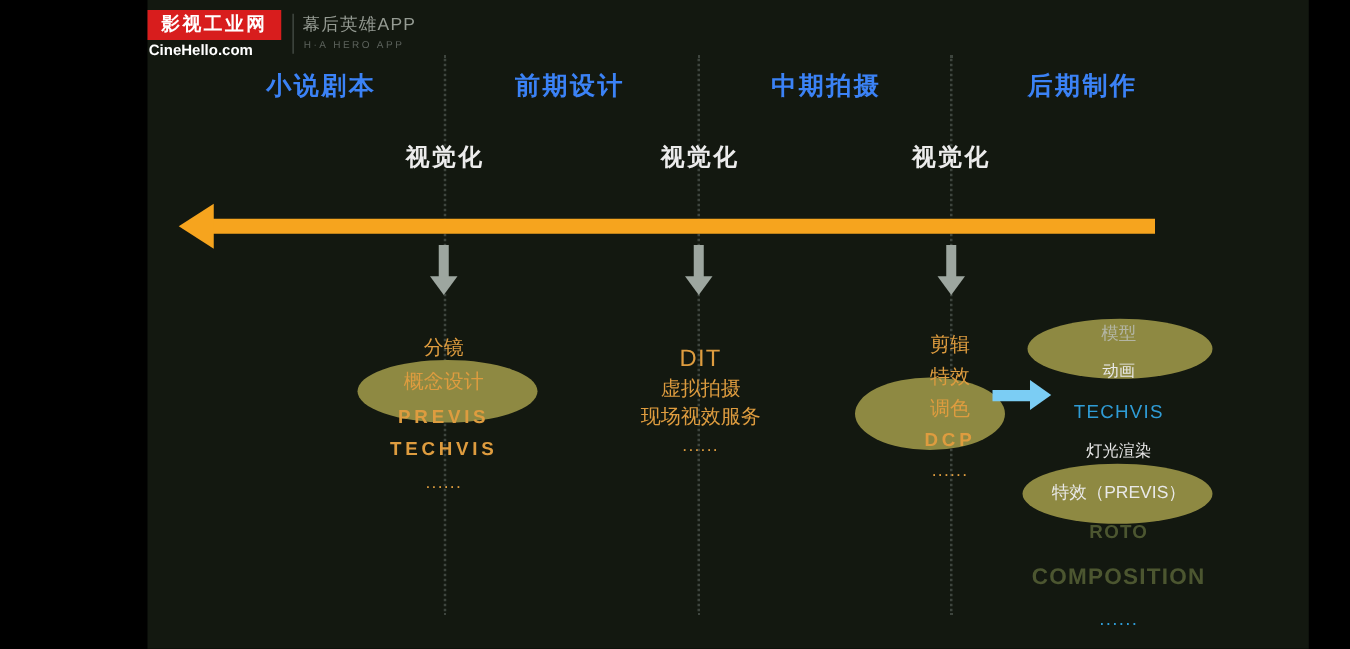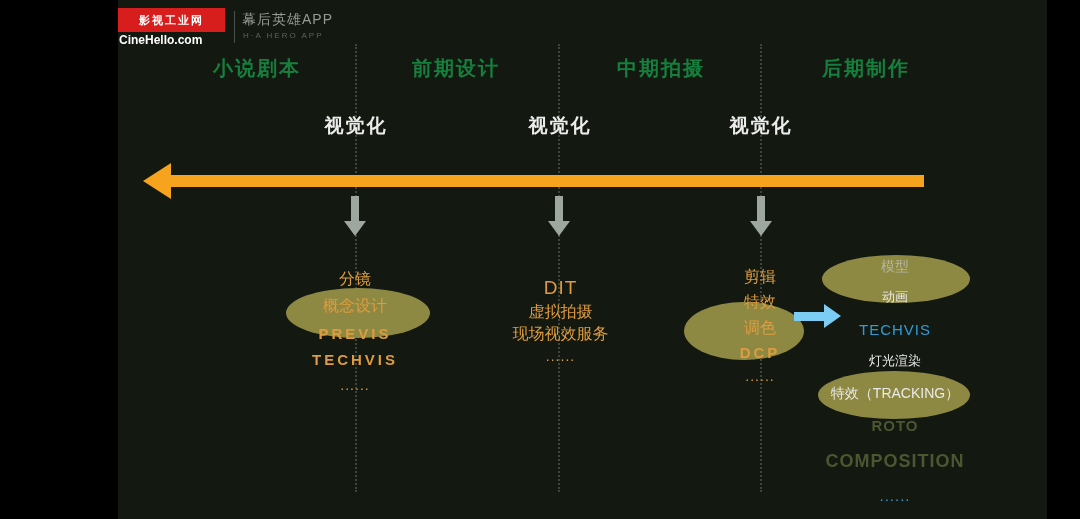--- a/index.html
+++ b/index.html
@@ -2,29 +2,29 @@
 <html><head>
 <meta charset="utf-8">
 <style>
   html,body { margin:0; padding:0; background:#000; }
   body { width:1080px; height:519px; overflow:hidden; font-family:"Liberation Sans", sans-serif; }
   .stage { position:relative; width:1080px; height:519px; background:#000; }
   .panel { position:absolute; left:118px; top:0; width:929px; height:519px; background:#131810; z-index:0; }
 
   
   .logo-red { position:absolute; left:118px; top:8px; width:107px; height:24px; background:#d81d1d;
-              color:#fff; font-weight:700; font-size:11px; line-height:24px; text-align:center;
+              color:#fff; font-weight:700; font-size:15px; line-height:24px; text-align:center;
               letter-spacing:2px; z-index:5; }
   .logo-domain { position:absolute; left:119px; top:33px; color:#ffffff; font-weight:700; font-size:12px; z-index:5; }
   .brand-divider { position:absolute; left:234px; top:11px; width:1px; height:32px; background:#4a504a; z-index:5; }
   .app-name { position:absolute; left:242px; top:11px; color:#959b93; font-size:14px; letter-spacing:1px; z-index:5; }
   .app-sub { position:absolute; left:243px; top:31px; color:#5c625c; font-size:8px; letter-spacing:2px; z-index:5; }
 
   
-  .phase { position:absolute; top:55px; transform:translateX(-50%); color:#15803d; font-size:20px;
+  .phase { position:absolute; top:55px; transform:translateX(-50%); color:#3b82f6; font-size:20px;
            font-weight:700; letter-spacing:2px; white-space:nowrap; z-index:4; }
   .p1{left:257px}.p2{left:456px}.p3{left:661px}.p4{left:866px}
 
   
   .viz { position:absolute; top:113px; transform:translateX(-50%); color:#ececec; font-size:19px;
          font-weight:700; letter-spacing:2px; z-index:4; white-space:nowrap; }
   .v1{left:356px}.v2{left:560px}.v3{left:761px}
 
   
   .dotline { position:absolute; top:44px; height:448px; width:0; border-left:2px dotted #3e453e; z-index:1; }
@@ -140,18 +140,18 @@
     <div class="line orange">调色</div>
     <div class="line orange-caps">DCP</div>
     <div class="line orange-sm">......</div>
   </div>
 
   <div class="col col4">
     <div class="line gray-light">模型</div>
     <div class="line white-t">动画</div>
     <div class="line blue-t">TECHVIS</div>
     <div class="line white-t">灯光渲染</div>
-    <div class="line white-sm">特效（TRACKING）</div>
+    <div class="line white-sm">特效（PREVIS）</div>
     <div class="line dark-olive">ROTO</div>
     <div class="line dark-olive-sm">COMPOSITION</div>
     <div class="line blue-t">......</div>
   </div>
 </div>
 
 </body></html>

